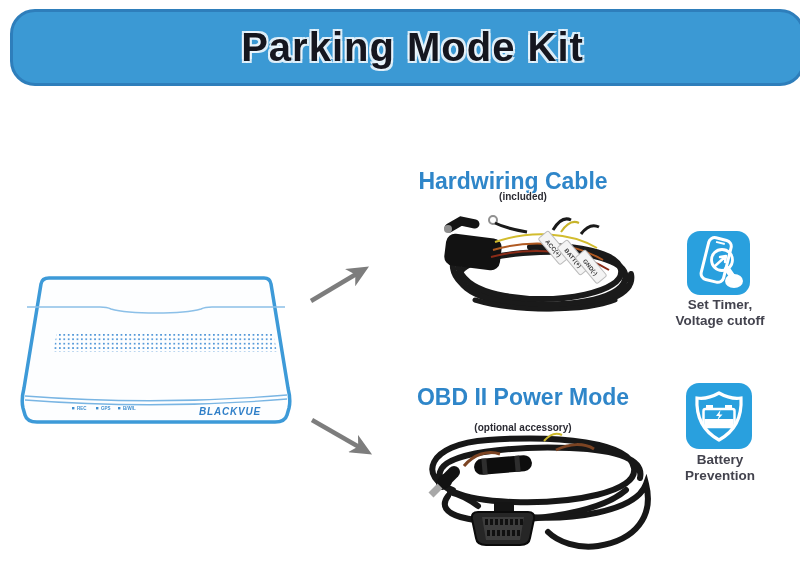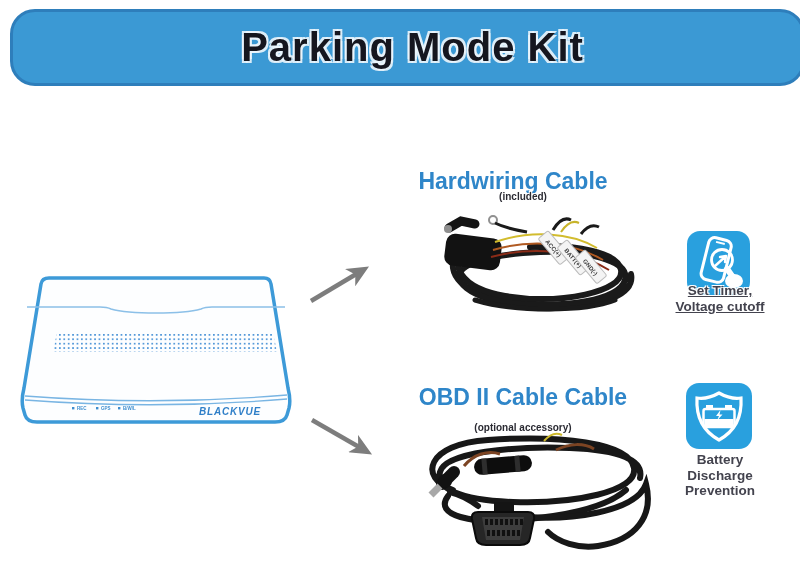--- a/index.html
+++ b/index.html
@@ -38,21 +38,21 @@
   #obd-sub{left:390px;top:406px;margin-top:16px;}
 
   
   .benefit-icon{position:absolute;}
   .benefit-caption{
     position:absolute;left:645px;width:150px;text-align:center;
     font-size:13.5px;font-weight:bold;line-height:1.16;color:#43434E;
     text-shadow:-1px -1px 0 #fff,1px -1px 0 #fff,-1px 1px 0 #fff,1px 1px 0 #fff;
   }
   #benefit-icon-1{left:687px;top:231px;}
-  #benefit-caption-1{top:283px;text-decoration:underline;}
+  #benefit-caption-1{top:297px;}
   #benefit-icon-2{left:686px;top:383px;}
   #benefit-caption-2{top:452px;}
 
   .abs{position:absolute;}
 </style>
 </head>
 <body>
 
 <div class="stage">
 
@@ -126,21 +126,21 @@
         <rect x="-2" y="-3" width="36" height="13" rx="2" fill="#F4F4F4" stroke="#BBBBBB"></rect>
         <text x="16" y="6.5">BATT(+)</text>
       </g>
       <g transform="translate(149,41) rotate(50)">
         <rect x="-2" y="-3" width="34" height="13" rx="2" fill="#F4F4F4" stroke="#BBBBBB"></rect>
         <text x="15" y="6.5">GND(-)</text>
       </g>
     </g>
   </svg>
 
-  <div class="sec-title" id="obd-title">OBD II Cable Cable</div>
+  <div class="sec-title" id="obd-title">OBD II Power Mode</div>
   <div class="sec-sub" id="obd-sub">(optional accessory)</div>
 
   <svg class="abs" style="left:398px;top:428px;" width="282" height="152" viewBox="0 0 282 152">
     <g fill="none" stroke="#171717" stroke-width="6" stroke-linecap="round">
       <path d="M55,62 C20,50 28,16 90,12 C160,7 232,14 236,40 C240,64 175,76 115,74 C60,72 38,60 42,44 C47,24 115,18 172,20 C222,22 246,32 242,50"></path>
       <path d="M50,68 C35,88 75,96 120,92 C170,88 210,78 228,62"></path>
       <path d="M118,88 C170,94 238,84 248,56 C256,88 238,112 200,118 C180,121 160,114 150,104"></path>
       <path d="M80,78 C70,70 60,66 52,64"></path>
     </g>
     <g transform="rotate(-5 105 37)">
@@ -206,17 +206,16 @@
     <g>
       <rect x="20" y="22" width="7" height="5" fill="#FFFFFF"></rect>
       <rect x="39" y="22" width="7" height="5" fill="#FFFFFF"></rect>
       <rect x="17.5" y="26" width="31" height="18" rx="2" fill="none" stroke="#FFFFFF" stroke-width="2.5"></rect>
       <rect x="18.5" y="36" width="29" height="7" fill="#FFFFFF"></rect>
       <path d="M34.5,27 L30,33 L33,33 L31,37.5 L36.5,31.5 L33.5,31.5 Z" fill="#FFFFFF"></path>
     </g>
   </svg>
   <div class="benefit-caption" id="benefit-caption-2">
     <div>Battery</div>
-    <div>Discharge</div>
     <div>Prevention</div>
   </div>
 
 </div>
 
 </body></html>

